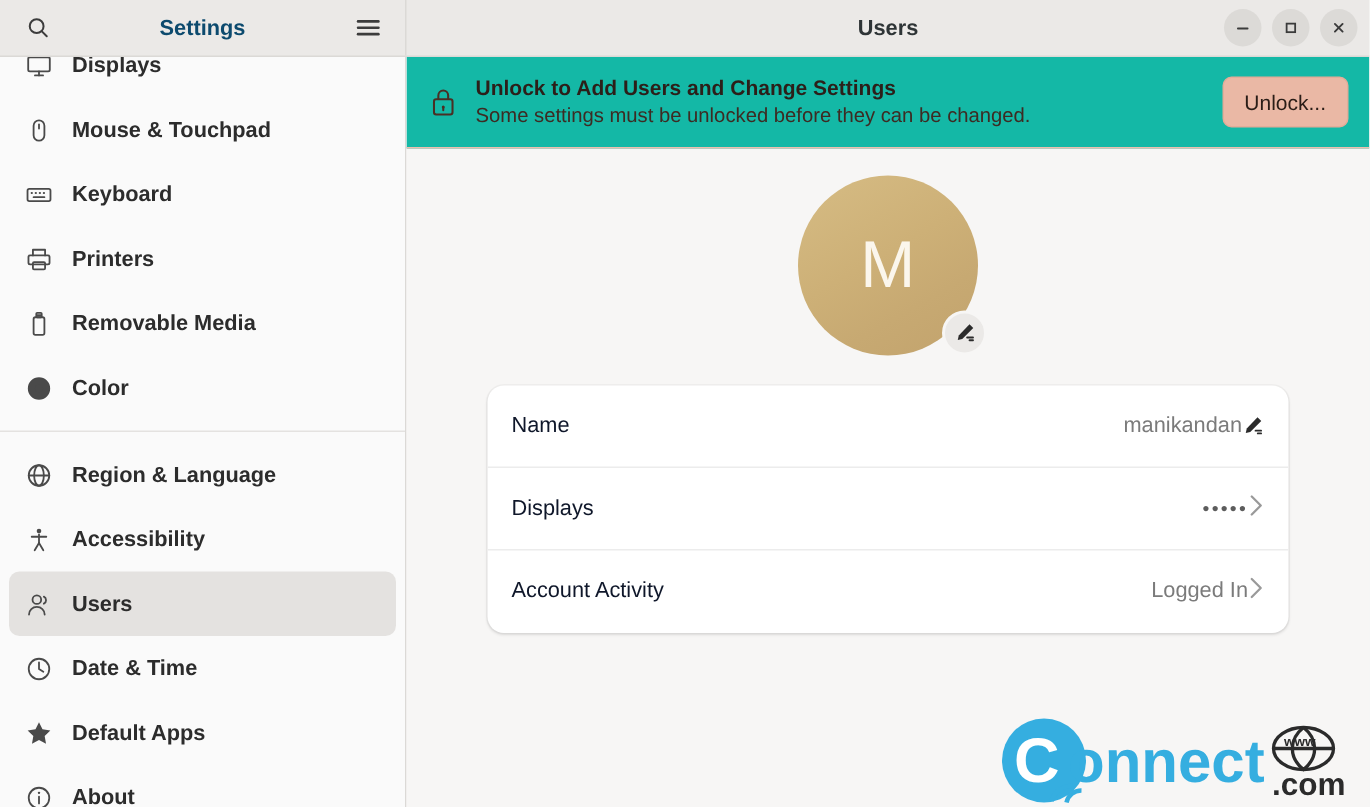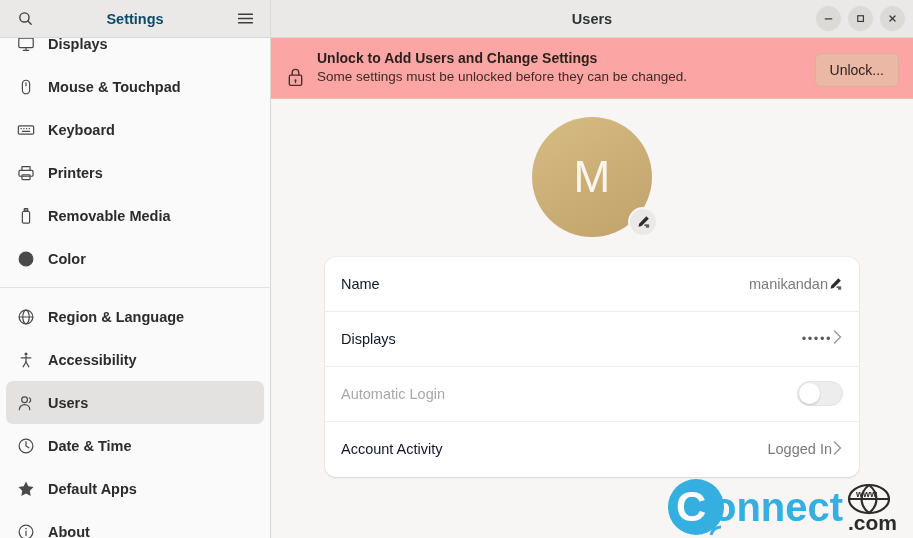--- a/index.html
+++ b/index.html
@@ -108,22 +108,22 @@
 
   
   .main {
     flex: 1;
     background: #f7f6f5;
     display: flex; flex-direction: column;
     overflow: hidden;
     position: relative;
   }
   .banner {
-    background: #fca5a5;
-    display: flex; align-items: flex-end;
+    background: #14b8a6;
+    display: flex; align-items: center;
     padding: 11px 14px 11px 14px;
     gap: 12px;
     border-bottom: 1px solid #eebfae;
   }
   .banner-lock {
     width: 20px; min-width: 20px;
     display: flex; align-items: center; justify-content: center;
     color: #4a2f24;
   }
   .banner-text { flex: 1; }
@@ -453,28 +453,20 @@
             </div>
             <div class="row">
               <div class="row-label">Displays</div>
               <div class="row-right">
                 <span class="dots">•••••</span>
                 <span class="chev"><svg width="11" height="16" viewBox="0 0 11 16" fill="none" stroke="#9a9a9a" stroke-width="1.5" stroke-linecap="round" stroke-linejoin="round">
                     <polyline points="2.5,2 8.5,8 2.5,14"></polyline>
                   </svg></span>
               </div>
             </div>
-            <div class="row disabled">
-              <div class="row-label">Automatic Login</div>
-              <div class="row-right">
-                <div class="toggle">
-                  <div class="knob"></div>
-                </div>
-              </div>
-            </div>
             <div class="row">
               <div class="row-label">Account Activity</div>
               <div class="row-right">
                 <span>Logged In</span>
                 <span class="chev"><svg width="11" height="16" viewBox="0 0 11 16" fill="none" stroke="#9a9a9a" stroke-width="1.5" stroke-linecap="round" stroke-linejoin="round">
                     <polyline points="2.5,2 8.5,8 2.5,14"></polyline>
                   </svg></span>
               </div>
             </div>
           </div>

